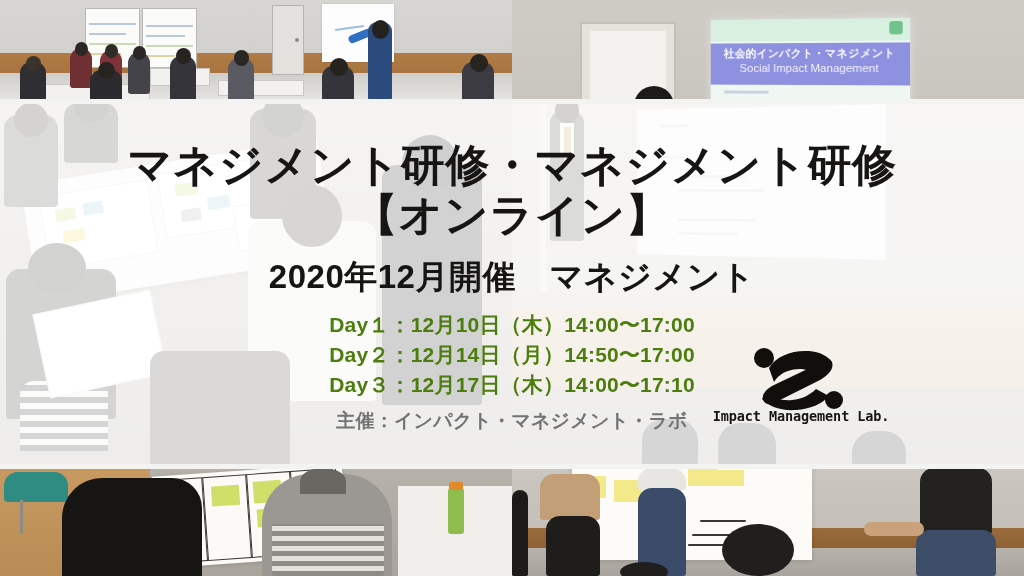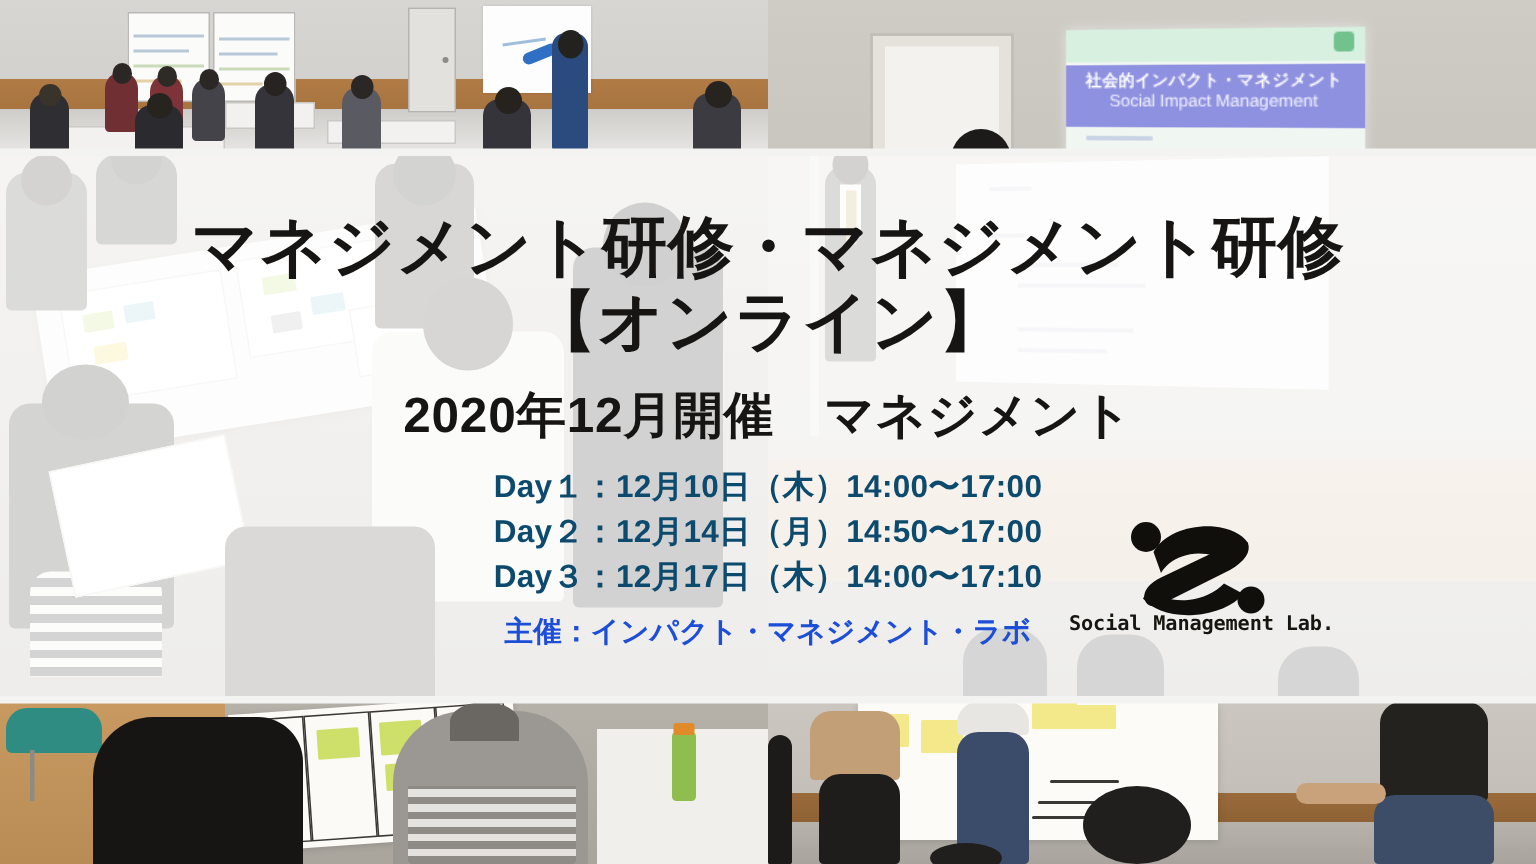--- a/index.html
+++ b/index.html
@@ -181,33 +181,33 @@
     letter-spacing: 0.5px;
   }
 
   .schedule {
     position: absolute;
     left: 0; top: 310px;
     width: 1024px;
     text-align: center;
     font-size: 21px;
     font-weight: 700;
-    color: #0c4a6e;
+    color: #4d7c0f;
     line-height: 1.42;
     letter-spacing: 0.2px;
   }
 
   .organizer {
     position: absolute;
     left: 0; top: 408px;
     width: 1024px;
     text-align: center;
     font-size: 19px;
     font-weight: 700;
-    color: #1d4ed8;
+    color: #737373;
     letter-spacing: 0.2px;
   }
 
   
   .logo {
     position: absolute;
     left: 706px; top: 342px;
     width: 190px; height: 92px;
     text-align: center;
   }
@@ -431,18 +431,18 @@
 
           <path d="M126 20 C128 26, 124 32, 114 38 L70 60 C63 64, 58 62, 57 57 C56 52, 60 47, 68 43 L112 22 C118 19, 123 17, 126 20 Z"></path>
 
           <path d="M60 56 C66 62, 76 65, 86 64 C96 63, 104 59, 110 53 L123 60 C116 68, 104 73, 90 74 C74 75, 62 70, 56 63 Z" transform="translate(0,-6)"></path>
 
           <circle cx="58" cy="16" r="10"></circle>
 
           <circle cx="128" cy="58" r="9"></circle>
         </g>
       </svg>
-      <div class="logo-text">Social Management Lab.</div>
+      <div class="logo-text">Impact Management Lab.</div>
     </div>
 
   </div>
 
 </div>
 
 </body></html>

